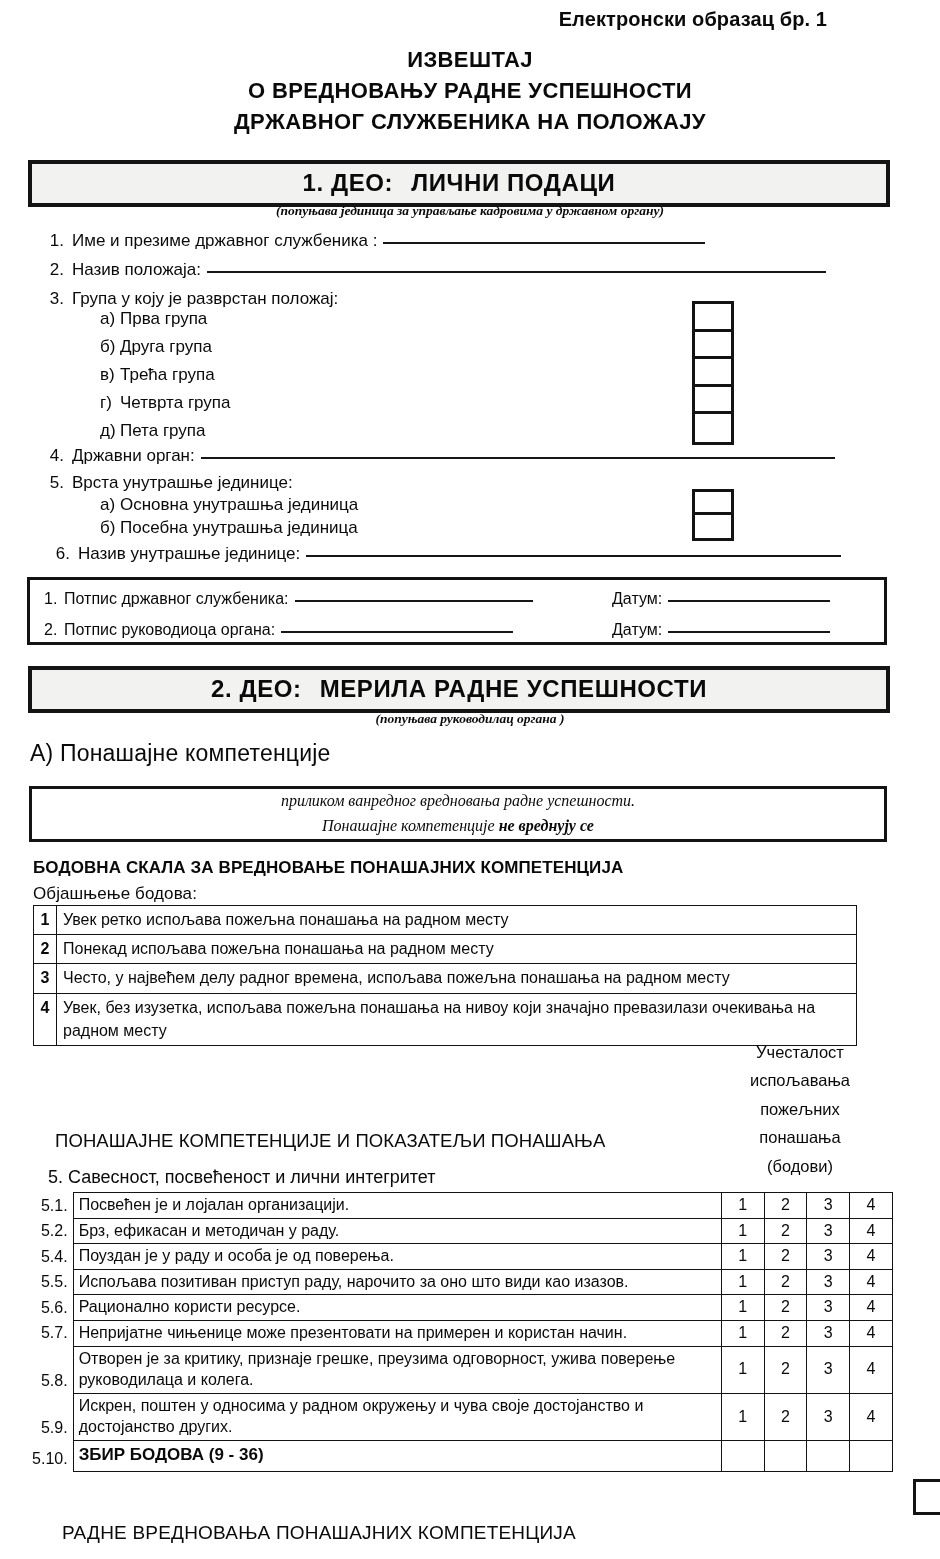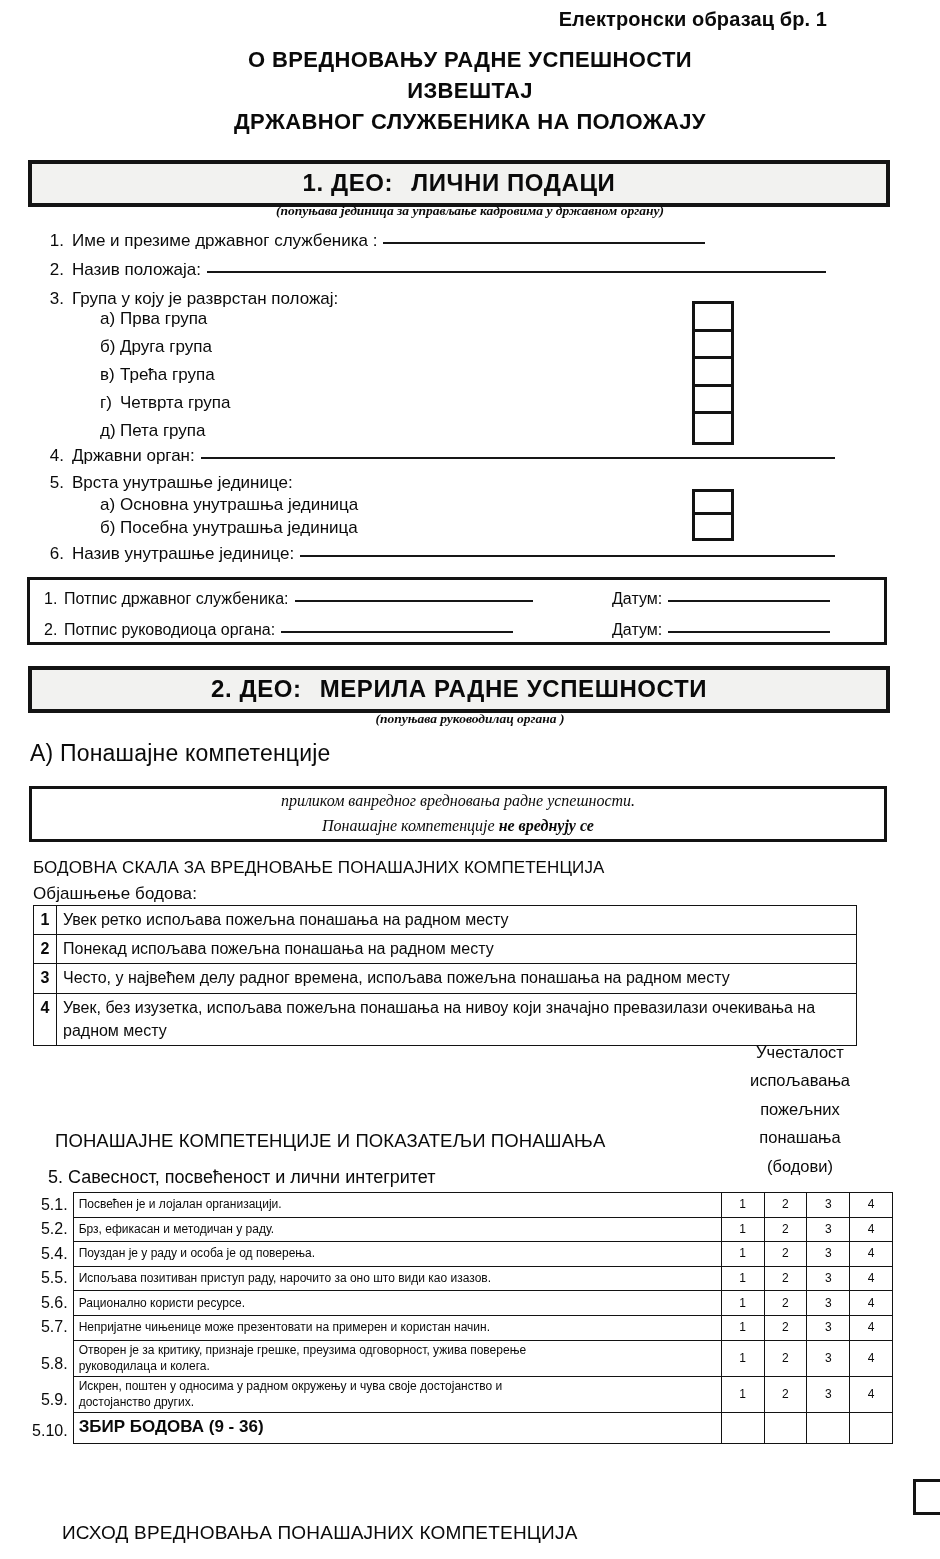--- a/index.html
+++ b/index.html
@@ -187,21 +187,21 @@
   }
   .note-line b { font-weight: bold; }
 
   
   .caption {
     position: absolute;
     font-size: 17px;
     white-space: nowrap;
     letter-spacing: 0.1px;
   }
-  #scale-title { left: 33px; top: 858px; }
+  #scale-title { left: 33px; top: 858px; font-weight: bold; }
   #scale-sub   { left: 33px; top: 884px; }
 
   
   .scale-table {
     position: absolute;
     left: 33px;
     top: 905px;
     width: 824px;
     border-collapse: collapse;
     table-layout: fixed;
@@ -256,21 +256,21 @@
     width: 915px;
   }
   .comp-table {
     border-collapse: collapse;
     table-layout: fixed;
     width: 873px;
     background: #fff;
   }
   .comp-table td {
     border: 1.6px solid #131313;
-    font-size: 12px;
+    font-size: 16px;
     line-height: 1.35;
     vertical-align: middle;
   }
   .comp-table td.rownum {
     border: none;
     width: 45px;
     text-align: right;
     padding-right: 5px;
     font-size: 16px;
     vertical-align: bottom;
@@ -314,22 +314,22 @@
   }
 </style>
 </head>
 <body>
 
 <div class="page">
 
   <div class="doc-code">Електронски образац бр. 1</div>
 
   <div class="title-block">
+    <div class="title-line">ИЗВЕШТАЈ</div>
     <div class="title-line">О ВРЕДНОВАЊУ РАДНЕ УСПЕШНОСТИ</div>
-    <div class="title-line">ИЗВЕШТАЈ</div>
     <div class="title-line">ДРЖАВНОГ СЛУЖБЕНИКА НА ПОЛОЖАЈУ</div>
   </div>
 
   <div class="section-bar" id="sec1-bar">
     <span class="deo">1. ДЕО:</span><span>ЛИЧНИ ПОДАЦИ</span>
   </div>
   <div class="sub-note" id="sec1-note">(попуњава јединица за управљање кадровима у државном органу)</div>
 
   <div class="field-row" style="left:38px; top:232px;">
     <span class="field-num">1.</span><span class="field-label">Име и презиме државног службеника :</span><span class="dotline" style="width:322px;"></span>
@@ -380,21 +380,21 @@
   </div>
   <div class="sub-item" style="left:100px; top:519px;">
     <span class="sub-letter">б)</span><span>Посебна унутрашња јединица</span>
   </div>
 
   <div class="cb-stack" id="unit-boxes">
     <div class="cb-cell"></div>
     <div class="cb-cell"></div>
   </div>
 
-  <div class="field-row" style="left:38px; top:545px;">
+  <div class="field-row" style="left:44px; top:545px;">
     <span class="field-num">6.</span><span class="field-label">Назив унутрашње јединице:</span><span class="dotline" style="width:535px;"></span>
   </div>
 
   <div class="sig-box">
     <div class="sig-row" style="left:14px; top:11px;">
       <span class="sig-num">1.</span><span>Потпис државног службеника:</span><span class="dotline" style="width:238px;"></span>
     </div>
     <div class="sig-row" style="left:582px; top:11px;">
       <span>Датум:</span><span class="dotline" style="width:162px;"></span>
     </div>
@@ -526,15 +526,15 @@
           <td class="score"></td>
           <td class="score"></td>
           <td class="score"></td>
           <td class="score"></td>
         </tr>
       </tbody>
     </table>
     <div class="sum-extra" style="top:287px;"></div>
   </div>
 
-  <div class="footer-head">ИСХОД ВРЕДНОВАЊА ПОНАШАЈНИХ КОМПЕТЕНЦИЈА</div>
+  <div class="footer-head">РАДНЕ ВРЕДНОВАЊА ПОНАШАЈНИХ КОМПЕТЕНЦИЈА</div>
 
 </div>
 
 </body></html>

